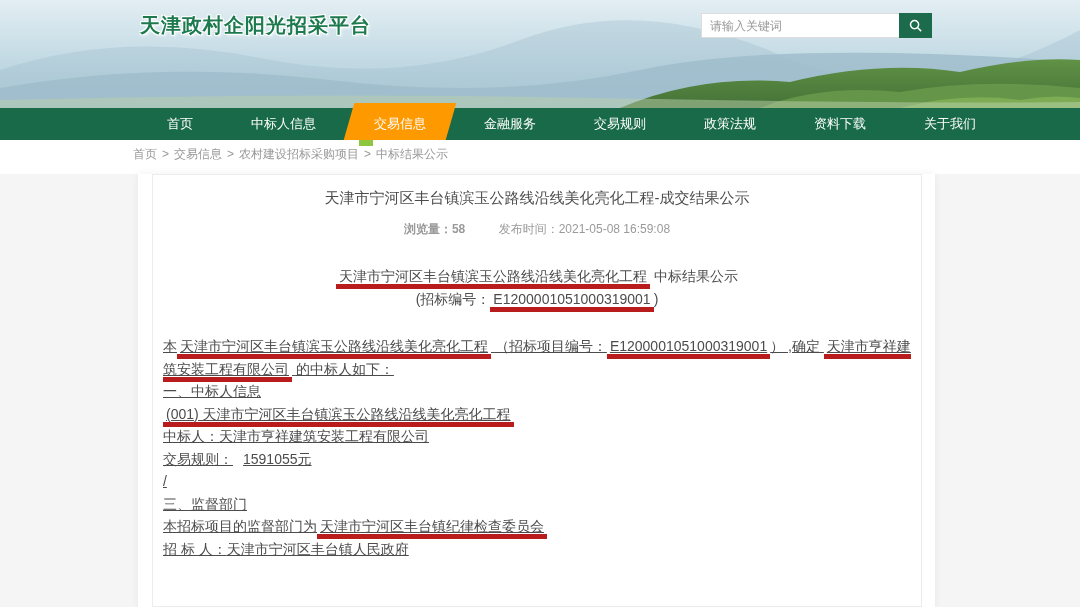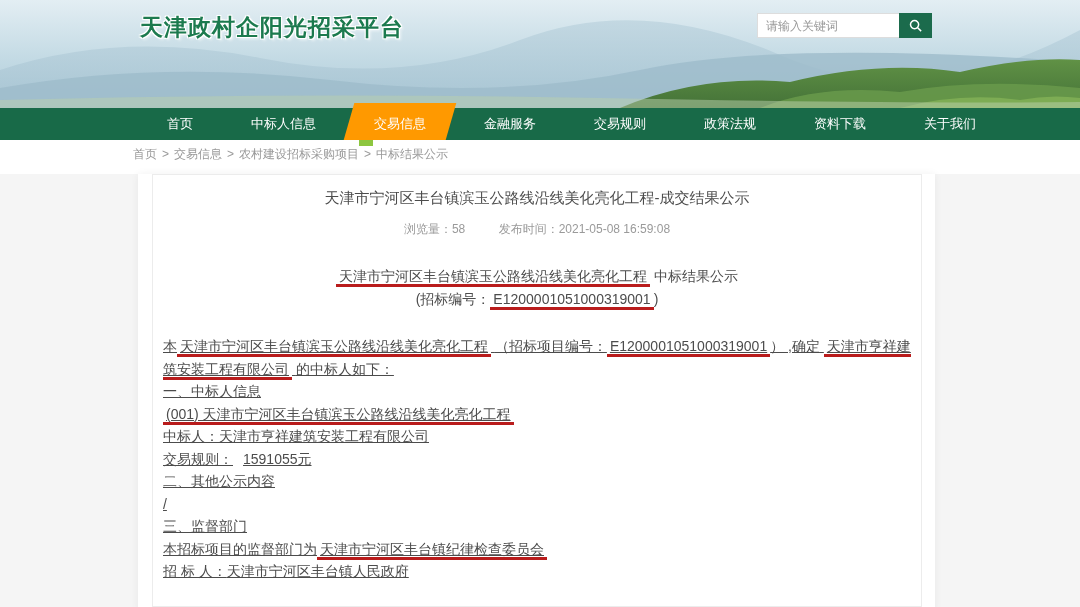--- a/index.html
+++ b/index.html
@@ -2,25 +2,25 @@
 <html><head>
 <meta charset="utf-8">
 <style>
   * { margin:0; padding:0; box-sizing:border-box; }
   html,body { width:1080px; height:607px; overflow:hidden; background:#fff;
     font-family:"Liberation Sans","DejaVu Sans",sans-serif; }
 
   
   .header { position:relative; width:1080px; height:108px; overflow:hidden; }
   .header-bg { position:absolute; inset:0; }
-  .site-title { position:absolute; left:140px; top:12px; font-size:23px; font-weight:bold;
+  .site-title { position:absolute; left:140px; top:12px; font-size:20px; font-weight:bold;
     letter-spacing:1px; color:#1c7a4e;
     text-shadow:-1px -1px 0 #fff,1px -1px 0 #fff,-1px 1px 0 #fff,1px 1px 0 #fff,2px 2px 3px rgba(255,255,255,.7); }
   .search-wrap { position:absolute; right:148px; top:13px; display:flex; height:25px; }
-  .search-input { width:142px; height:25px; border:1px solid #ddd; border-right:none;
+  .search-input { width:198px; height:25px; border:1px solid #ddd; border-right:none;
     background:#fff; padding:0 8px; font-size:12px; color:#333; outline:none; }
   .search-input::placeholder { color:#999; }
   .search-btn { width:33px; height:25px; background:#1b6b4c; border:none; cursor:pointer;
     display:flex; align-items:center; justify-content:center; }
 
   
   .nav { position:relative; width:1080px; height:32px; background:#186a48; display:flex;
     padding-left:138px; z-index:5; }
   .nav-item { position:relative; height:32px; line-height:32px; padding:0 29px; color:#fff;
     font-size:13px; cursor:pointer; white-space:nowrap; }
@@ -38,26 +38,26 @@
 
   
   .main { width:1080px; height:439px; background:#f5f5f5; }
   .card { margin-left:138px; width:797px; height:100%; background:#fff;
     box-shadow:0 0 8px rgba(0,0,0,.06); }
   .inner { margin:6px 13px 0 14px; border:1px solid #ececec; height:calc(100% - 6px);
     padding:14px 10px 0 10px; color:#4c4c4c; }
 
   .article-title { text-align:center; font-size:15px; color:#4c4c4c; }
   .article-meta { text-align:center; font-size:12px; color:#9a9a9a; margin-top:13px; }
-  .article-meta .views { margin-right:30px; }
+  .article-meta .views { margin-right:30px;font-weight:bold; }
 
   .notice-head { text-align:center; font-size:14px; margin-top:27px; line-height:23px; }
   .body-text { margin-top:24px; font-size:14px; line-height:22.5px;text-decoration:underline; }
   .body-text p, .body-text div { margin:0; }
-  .u { border-bottom:3px solid #b91c1c; padding:0 3px; }
+  .u { border-bottom:5px solid #b91c1c; padding:0 3px; }
   .gap-l { margin-left:10px; }
 </style>
 </head>
 <body>
 
 <div class="header">
   <svg class="header-bg" viewBox="0 0 1080 108" preserveAspectRatio="none">
     <defs>
       <linearGradient id="sky" x1="0" y1="0" x2="0" y2="1">
         <stop offset="0" stop-color="#e3eef3"></stop>
@@ -170,21 +170,20 @@
 
         <div>一、中标人信息</div>
         <div><span class="u">  (001) 天津市宁河区丰台镇滨玉公路线沿线美化亮化工程</span></div>
         <div>
           <span>中标人：</span><span>天津市亨祥建筑安装工程有限公司</span>
         </div>
         <div>
           <span>交易规则：</span><span class="gap-l">1591055元</span>
         </div>
 
-        <div>二、其他公示内容</div>
         <div>/</div>
 
         <div>三、监督部门</div>
         <div>
           <span>本招标项目的监督部门为</span><span class="u">天津市宁河区丰台镇纪律检查委员会</span>
         </div>
 
         <div>
           <span>招 标 人：</span><span>天津市宁河区丰台镇人民政府</span>
         </div>

